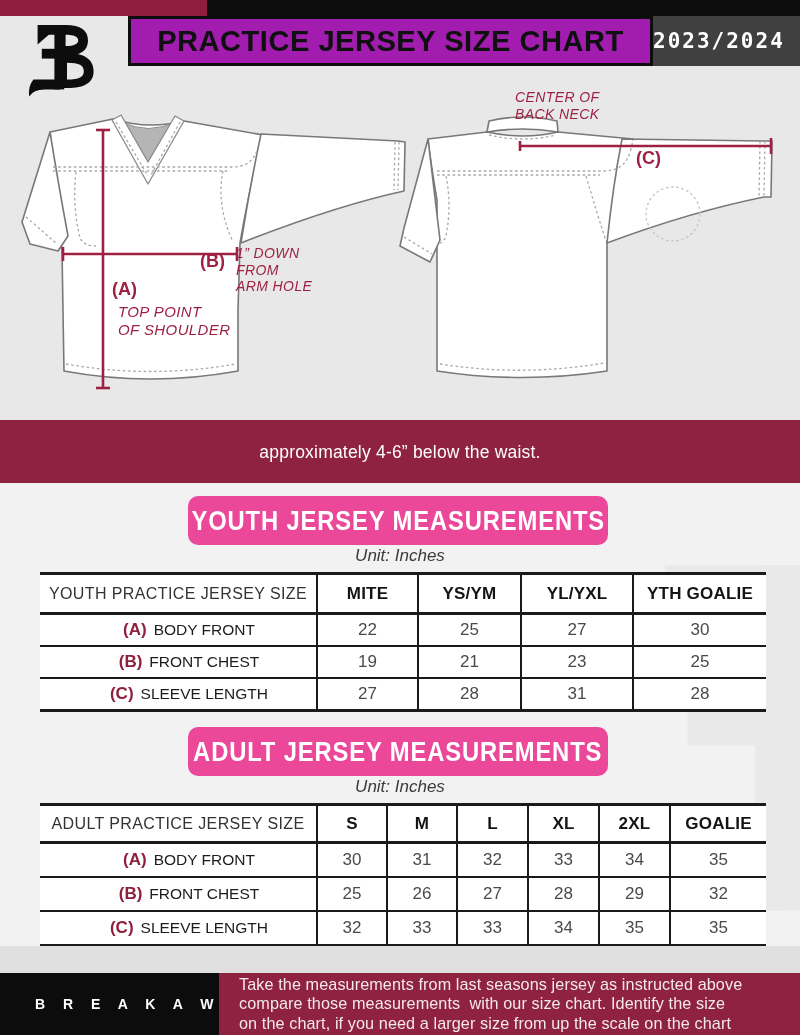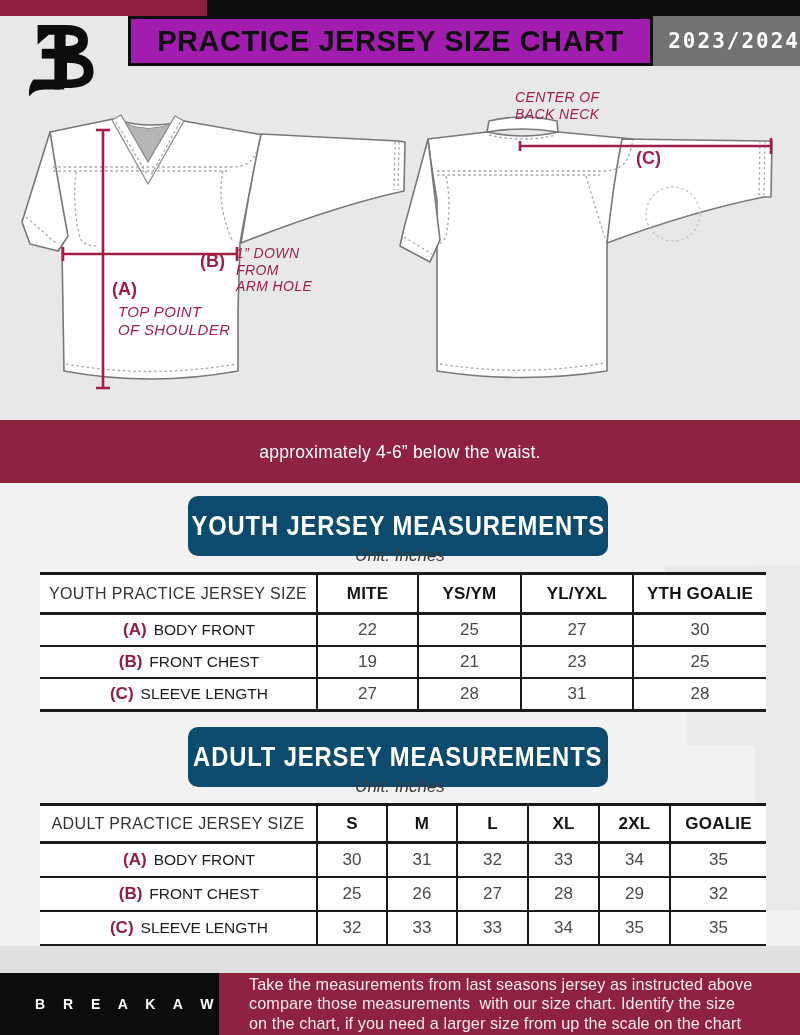--- a/index.html
+++ b/index.html
@@ -6,42 +6,42 @@
   .page{position:relative;width:800px;height:1035px;background:#e8e8e8;
         font-family:"Liberation Sans",sans-serif;overflow:hidden;}
 
   
   .strip-maroon{position:absolute;left:0;top:0;width:207px;height:16px;background:#8E1F3E;}
   .strip-black{position:absolute;left:207px;top:0;width:593px;height:16px;background:#0d0d0d;}
   .title-box{position:absolute;left:128px;top:16px;width:519px;height:44px;background:#a21caf;
              border:3px solid #0d0d0d;display:flex;align-items:center;justify-content:center;z-index:3;}
   .title-box span{font-size:30px;font-weight:800;letter-spacing:.5px;color:#101010;
                   transform:scaleX(.97);white-space:nowrap;}
-  .year-box{position:absolute;left:653px;top:16px;width:147px;height:50px;background:#737373;
-            display:flex;align-items:center;justify-content:flex-end;z-index:3;}
+  .year-box{position:absolute;left:653px;top:16px;width:147px;height:50px;background:#404040;
+            display:flex;align-items:center;justify-content:flex-start;z-index:3;}
   .year-box span{font-family:"DejaVu Sans Mono",monospace;font-weight:700;font-size:21px;
                  letter-spacing:2px;color:#fff;}
   .logo-header{position:absolute;left:24px;top:18px;z-index:2;}
 
   
   .diagram-svg{position:absolute;left:0;top:0;z-index:1;}
   .anno{position:absolute;color:#9E2044;z-index:2;}
   .anno .lbl{font-weight:800;font-size:18px;}
   .anno.caption{font-style:italic;font-size:14px;line-height:16.5px;letter-spacing:.4px;}
   .anno.caption2{font-style:italic;font-size:15px;line-height:17.5px;letter-spacing:.4px;}
 
   
   .notice{position:absolute;left:0;top:420px;width:800px;height:63px;background:#8E2240;
           display:flex;flex-direction:column;align-items:center;justify-content:center;z-index:3;}
   .notice div{color:#fff;font-size:17.5px;line-height:24px;letter-spacing:.2px;}
 
   
   .mid{position:absolute;left:0;top:483px;width:800px;height:463px;background:#f2f2f2;overflow:hidden;z-index:2;}
   .watermark{position:absolute;left:585px;top:45px;opacity:.55;}
-  .heading-box{position:absolute;left:188px;width:420px;height:60px;background:#0c4a6e;border-radius:10px;
+  .heading-box{position:absolute;left:188px;width:420px;height:49px;background:#ec4899;border-radius:10px;
                display:flex;align-items:center;justify-content:center;z-index:2;}
   .heading-box span{color:#fff;font-weight:800;font-size:28px;letter-spacing:1px;
                     transform:scaleX(.85);white-space:nowrap;}
   .unit{position:absolute;left:0;width:800px;text-align:center;font-style:italic;font-size:17px;
         color:#3a3a3a;z-index:2;}
 
   table.size{position:absolute;left:40px;width:726px;border-collapse:collapse;table-layout:fixed;
              background:#fff;z-index:2;}
   table.size td{border-left:2px solid #1a1a1a;text-align:center;vertical-align:middle;padding:0;}
   table.size td:first-child{border-left:none;}
@@ -56,21 +56,21 @@
   .yt tr.hdr td{height:37px;} .yt tr.datarow td{height:30px;}
   .ad tr.hdr td{height:35px;} .ad tr.datarow td{height:32px;}
 
   
   .gray-strip{position:absolute;left:0;top:946px;width:800px;height:27px;background:#e0e0e0;z-index:2;}
   .footer{position:absolute;left:0;top:973px;width:800px;height:62px;z-index:3;}
   .footer-black{position:absolute;left:0;top:0;width:219px;height:62px;background:#0c0c0c;
                 display:flex;align-items:center;}
   .brand{color:#fff;font-weight:700;font-size:14px;letter-spacing:7px;margin-left:9px;white-space:nowrap;}
   .footer-maroon{position:absolute;left:219px;top:0;width:581px;height:62px;background:#8E2240;
-                 display:flex;flex-direction:column;justify-content:center;padding-left:30px;box-sizing:border-box;}
+                 display:flex;flex-direction:column;justify-content:center;padding-left:20px;box-sizing:border-box;}
   .footer-maroon div{color:#f3e8ec;font-size:16.2px;line-height:19.6px;white-space:pre;letter-spacing:.1px;}
 </style>
 </head>
 <body>
 
 <div class="page">
 
   <svg class="diagram-svg" width="800" height="420" viewBox="0 0 800 420">
     <g stroke="#787878" stroke-width="1.6" fill="#ffffff" stroke-linejoin="round">
 

